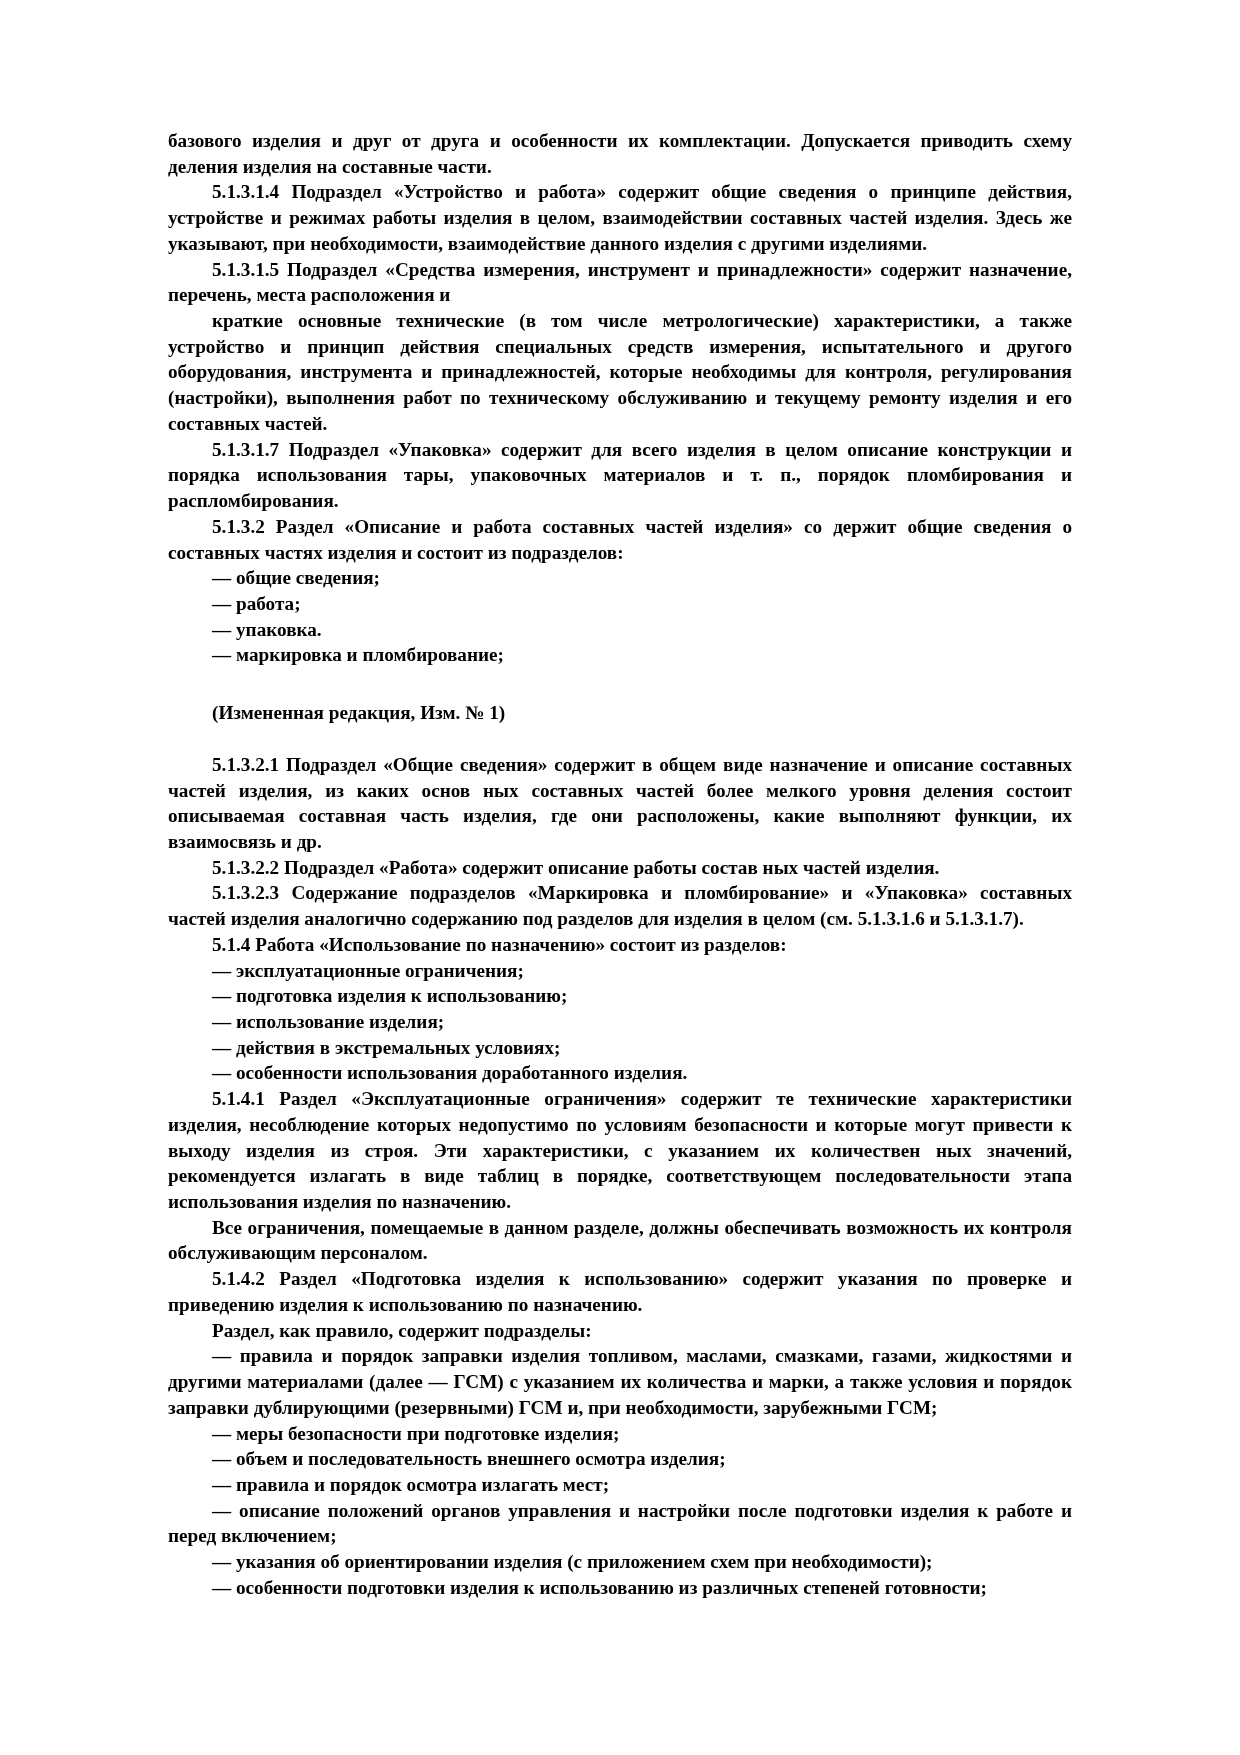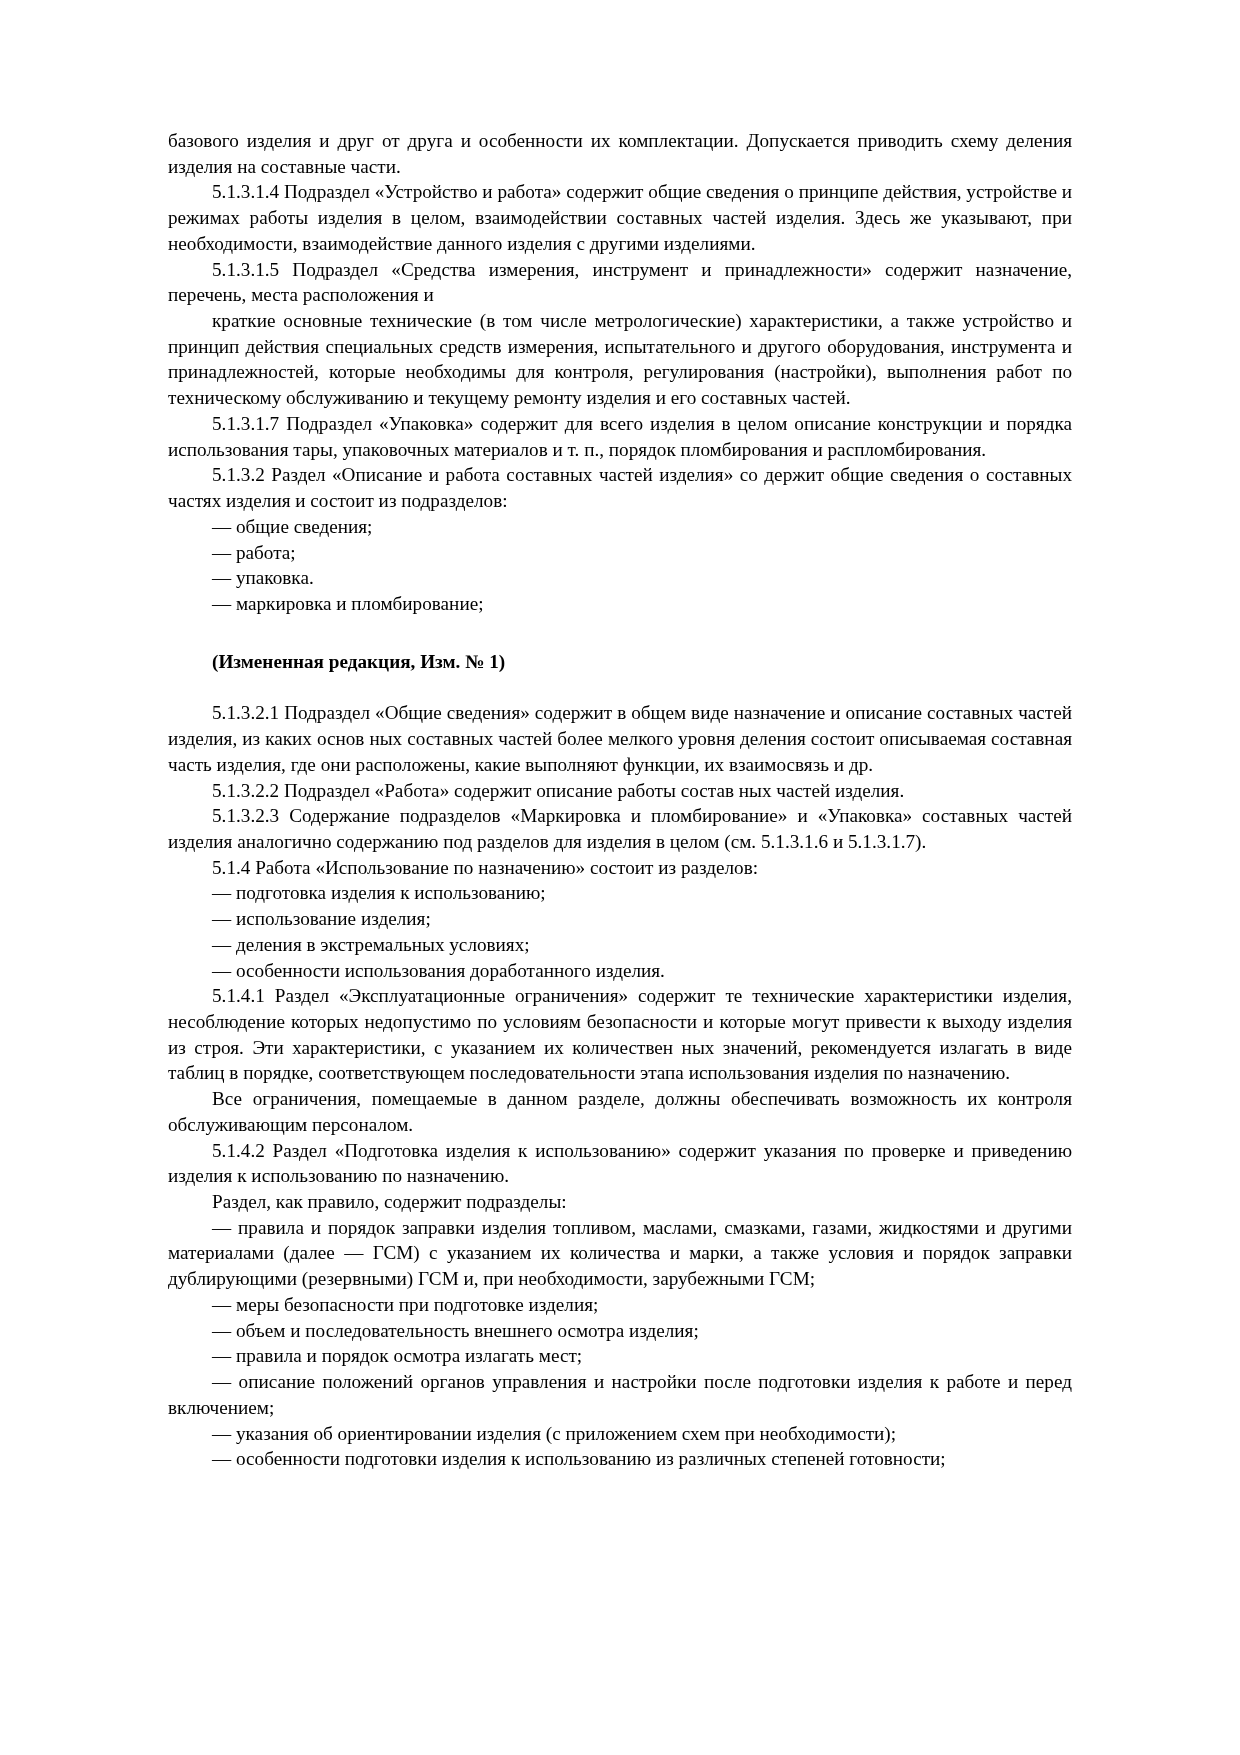--- a/index.html
+++ b/index.html
@@ -23,20 +23,21 @@
   .doc-body {
     width: 904px;
     font-size: 19.2px;
     line-height: 1.34;
     text-align: justify;
     text-justify: inter-word;
   }
   p {
     margin: 0;
     padding: 0;
+    font-weight: bold;
   }
   .para {
     text-indent: 44px;
   }
   .para-noind {
     text-indent: 0;
   }
   .dash {
     text-indent: 44px;
   }
@@ -65,23 +66,24 @@
     <p class="dash">— упаковка.</p>
     <p class="dash">— маркировка и пломбирование;</p>
 
     <p class="bold-center">(Измененная редакция, Изм. № 1)</p>
 
     <p class="para">5.1.3.2.1 Подраздел «Общие сведения» содержит в общем виде  назначение и описание составных частей изделия, из каких основ ных составных частей более мелкого уровня деления состоит описываемая составная часть изделия, где они расположены, какие выполняют функции, их взаимосвязь и др.</p>
     <p class="para">5.1.3.2.2 Подраздел «Работа» содержит описание работы состав ных частей изделия.</p>
     <p class="para">5.1.3.2.3 Содержание подразделов «Маркировка и пломбирование»  и «Упаковка» составных частей изделия аналогично содержанию под разделов для изделия в целом (см. 5.1.3.1.6 и 5.1.3.1.7).</p>
     <p class="para">5.1.4 Работа «Использование по назначению» состоит из разделов:</p>
 
+    <p class="dash">— эксплуатационные ограничения;</p>
     <p class="dash">— подготовка изделия к использованию;</p>
     <p class="dash">— использование изделия;</p>
-    <p class="dash">— деления в экстремальных условиях;</p>
+    <p class="dash">— действия в экстремальных условиях;</p>
     <p class="dash">— особенности использования доработанного изделия.</p>
 
     <p class="para">5.1.4.1 Раздел «Эксплуатационные ограничения» содержит те технические характеристики изделия, несоблюдение которых недопустимо по условиям безопасности и которые могут привести к выходу  изделия из строя. Эти характеристики, с указанием их количествен ных значений, рекомендуется излагать в виде таблиц в порядке,  соответствующем последовательности этапа использования изделия  по назначению.</p>
     <p class="para">Все ограничения, помещаемые в данном разделе, должны обеспечивать возможность их контроля обслуживающим персоналом.</p>
     <p class="para">5.1.4.2 Раздел «Подготовка изделия к использованию» содержит   указания по проверке и приведению изделия к использованию по  назначению.</p>
     <p class="para">Раздел, как правило, содержит подразделы:</p>
 
     <p class="dash">— правила и порядок заправки изделия топливом, маслами, смазками, газами, жидкостями и другими материалами (далее — ГСМ) с  указанием их количества и марки, а также условия и порядок заправки дублирующими (резервными) ГСМ и, при необходимости, зарубежными ГСМ;</p>
     <p class="dash">— меры безопасности при подготовке изделия;</p>
     <p class="dash">— объем и последовательность внешнего осмотра изделия;</p>

